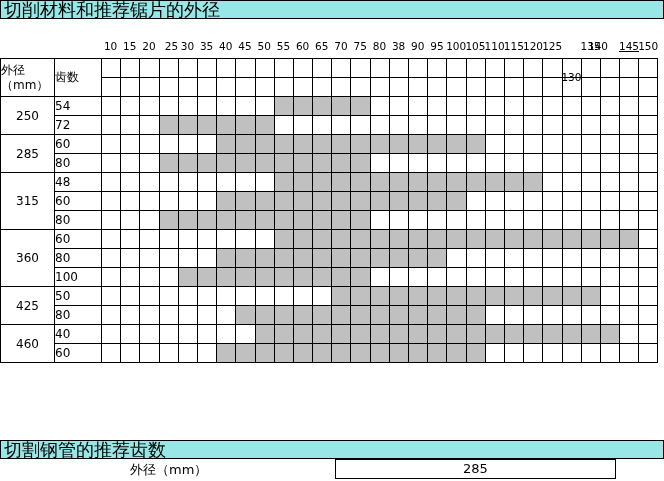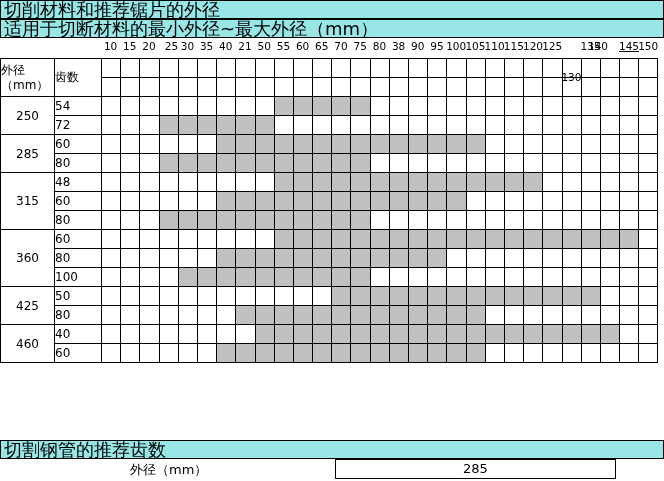--- a/index.html
+++ b/index.html
@@ -78,31 +78,30 @@
     font-size:13px;
     background:#ffffff;
   }
 </style>
 </head>
 <body>
 
 <div class="page">
 
   <div class="band top">切削材料和推荐锯片的外径</div>
-  <div class="band second">适用于切断材料的最小外径~最大外径（mm）</div>
 
   <div class="ticks" id="tick-row">
       <span style="left: 100.6px;">10</span>
       <span style="left: 119.8px;">15</span>
       <span style="left: 139px;">20</span>
       <span style="left: 158.2px; text-align: right;">25</span>
       <span style="left: 177.4px;">30</span>
       <span style="left: 196.6px;">35</span>
       <span style="left: 215.8px;">40</span>
-      <span style="left: 235px;">21</span>
+      <span style="left: 235px;">45</span>
       <span style="left: 254.2px;">50</span>
       <span style="left: 273.4px;">55</span>
       <span style="left: 292.6px;">60</span>
       <span style="left: 311.8px;">65</span>
       <span style="left: 331px;">70</span>
       <span style="left: 350.2px;">75</span>
       <span style="left: 369.4px;">80</span>
       <span style="left: 388.6px;">38</span>
       <span style="left: 407.8px;">90</span>
       <span style="left: 427px;">95</span>

